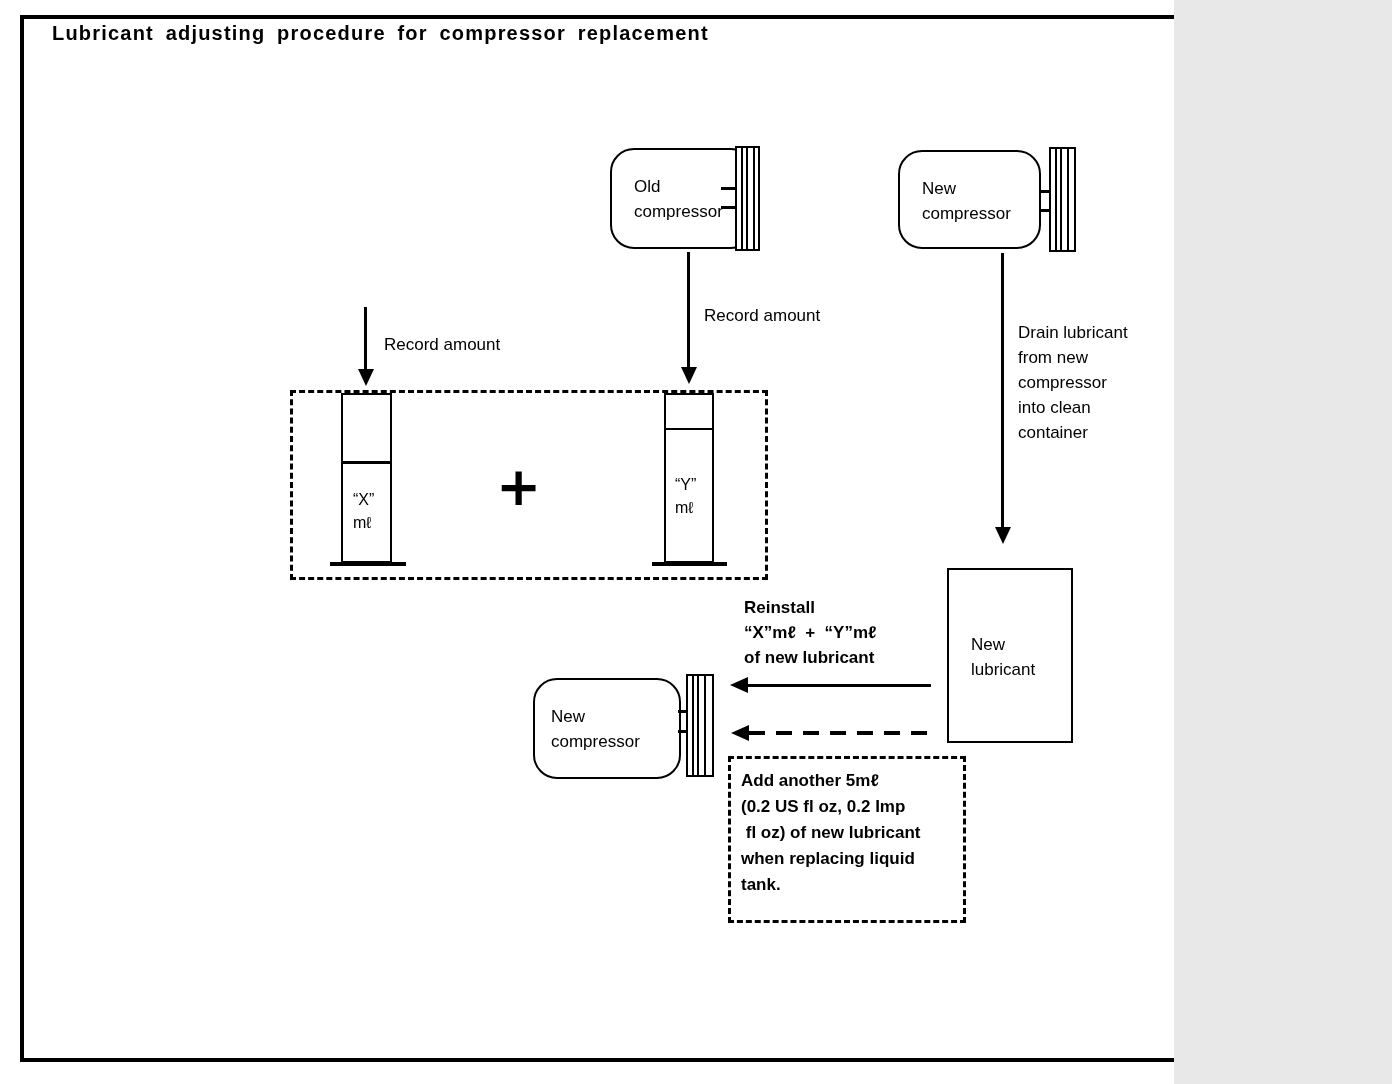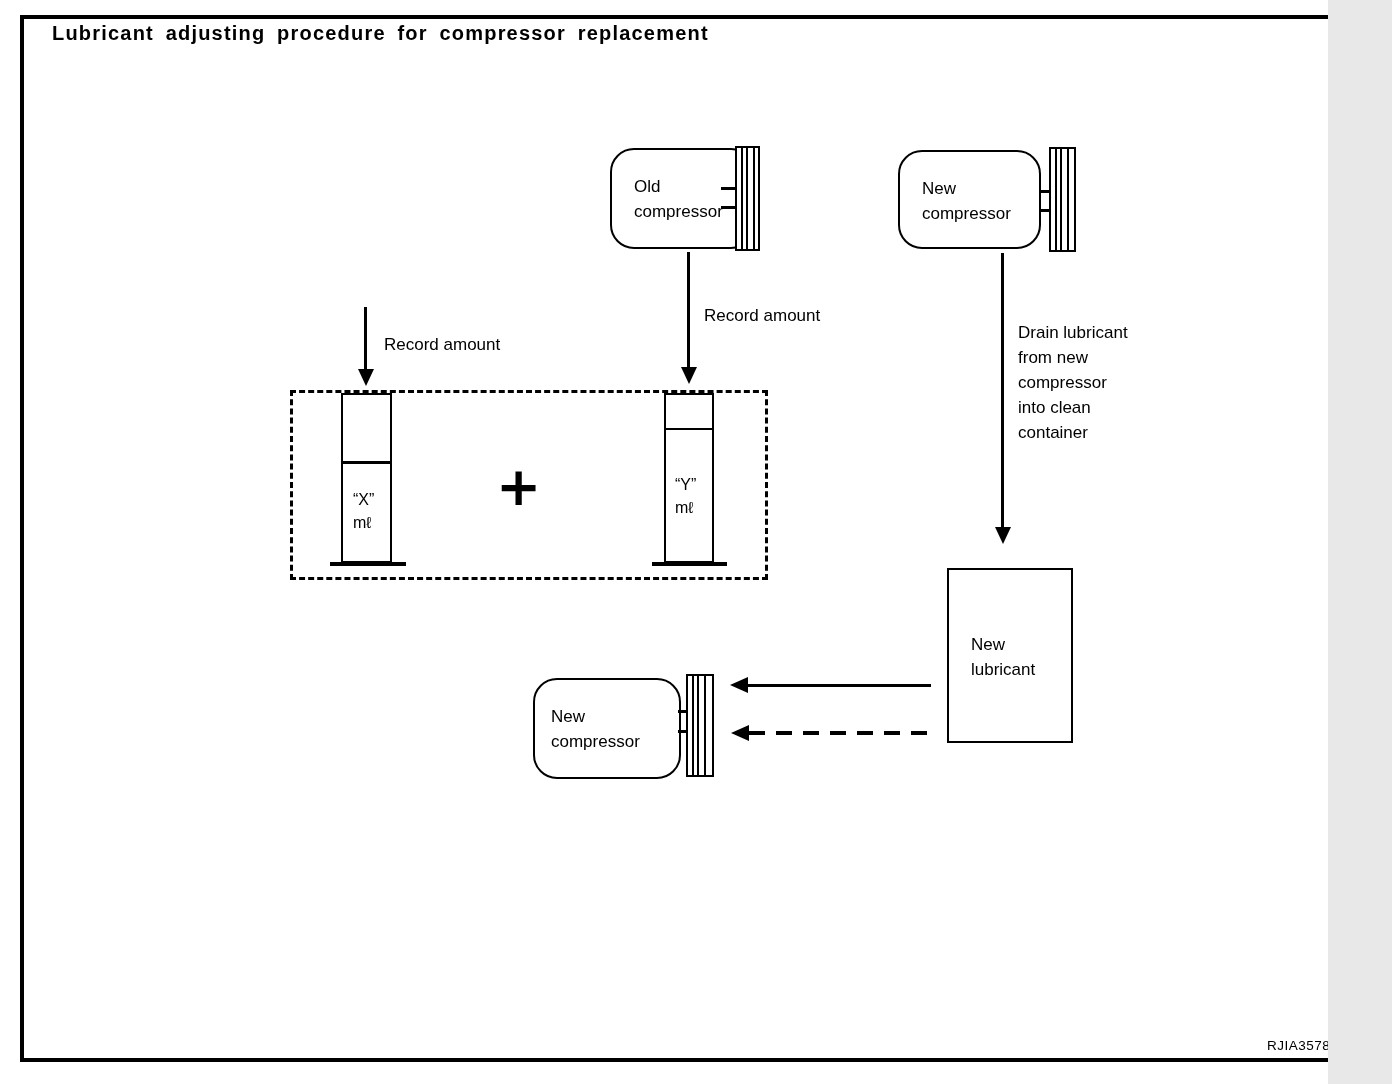--- a/index.html
+++ b/index.html
@@ -1,18 +1,18 @@
 <!DOCTYPE html>
 <html><head>
 <meta charset="utf-8">
 <style>
   html,body{margin:0;padding:0;background:#e8e8e8;}
   .canvas{
     position:relative;
-    width:1328px;height:1084px;
+    width:1174px;height:1084px;
     background:#ffffff;
     font-family:"Liberation Sans","DejaVu Sans",sans-serif;
     color:#000;
     overflow:hidden;
   }
   .abs{position:absolute;}
   .frame{
     left:20px;top:15px;width:1345px;height:1047px;
     border:4px solid #000;box-sizing:border-box;
   }
@@ -141,34 +141,44 @@
       <div>mℓ</div>
     </div>
   </div>
   <div class="abs baseline" style="left:652px;top:562px;width:75px;"></div>
 
   <div class="abs box" style="left:947px;top:568px;width:126px;height:175px;">
     <div class="txt abs" style="left:22px;top:62px;">New
 lubricant</div>
   </div>
 
+  <div class="abs txt bold" style="left:744px;top:595px;">Reinstall
+“X”mℓ  +  “Y”mℓ
+of new lubricant</div>
   <div class="abs hline" style="left:747px;top:684px;width:184px;"></div>
   <div class="abs head-left" style="left:730px;top:677px;"></div>
 
   <div class="abs dashline" style="left:749px;top:731px;width:184px;"></div>
   <div class="abs head-left" style="left:731px;top:725px;"></div>
 
   <div class="abs box rounded" style="left:533px;top:678px;width:148px;height:101px;">
     <div class="txt abs" style="left:16px;top:24px;">New
 compressor</div>
   </div>
   <div class="abs conn" style="left:678px;top:710px;width:10px;"></div>
   <div class="abs conn" style="left:678px;top:730px;width:10px;"></div>
   <div class="abs ribs" style="left:686px;top:674px;width:28px;height:103px;">
       <i></i>
       <i></i>
       <i></i>
     </div>
 
+  <div class="abs dashedbox" style="left:728px;top:756px;width:238px;height:167px;">
+    <div class="txt bold abs" style="left:10px;top:9px;line-height:26px;">Add another 5mℓ
+(0.2 US fl oz, 0.2 Imp
+ fl oz) of new lubricant
+when replacing liquid
+tank.</div>
+  </div>
 
   <div class="abs figcode" style="left:1267px;top:1038px;text-align:center;">RJIA3578E</div>
 
 </div>
 
 </body></html>

